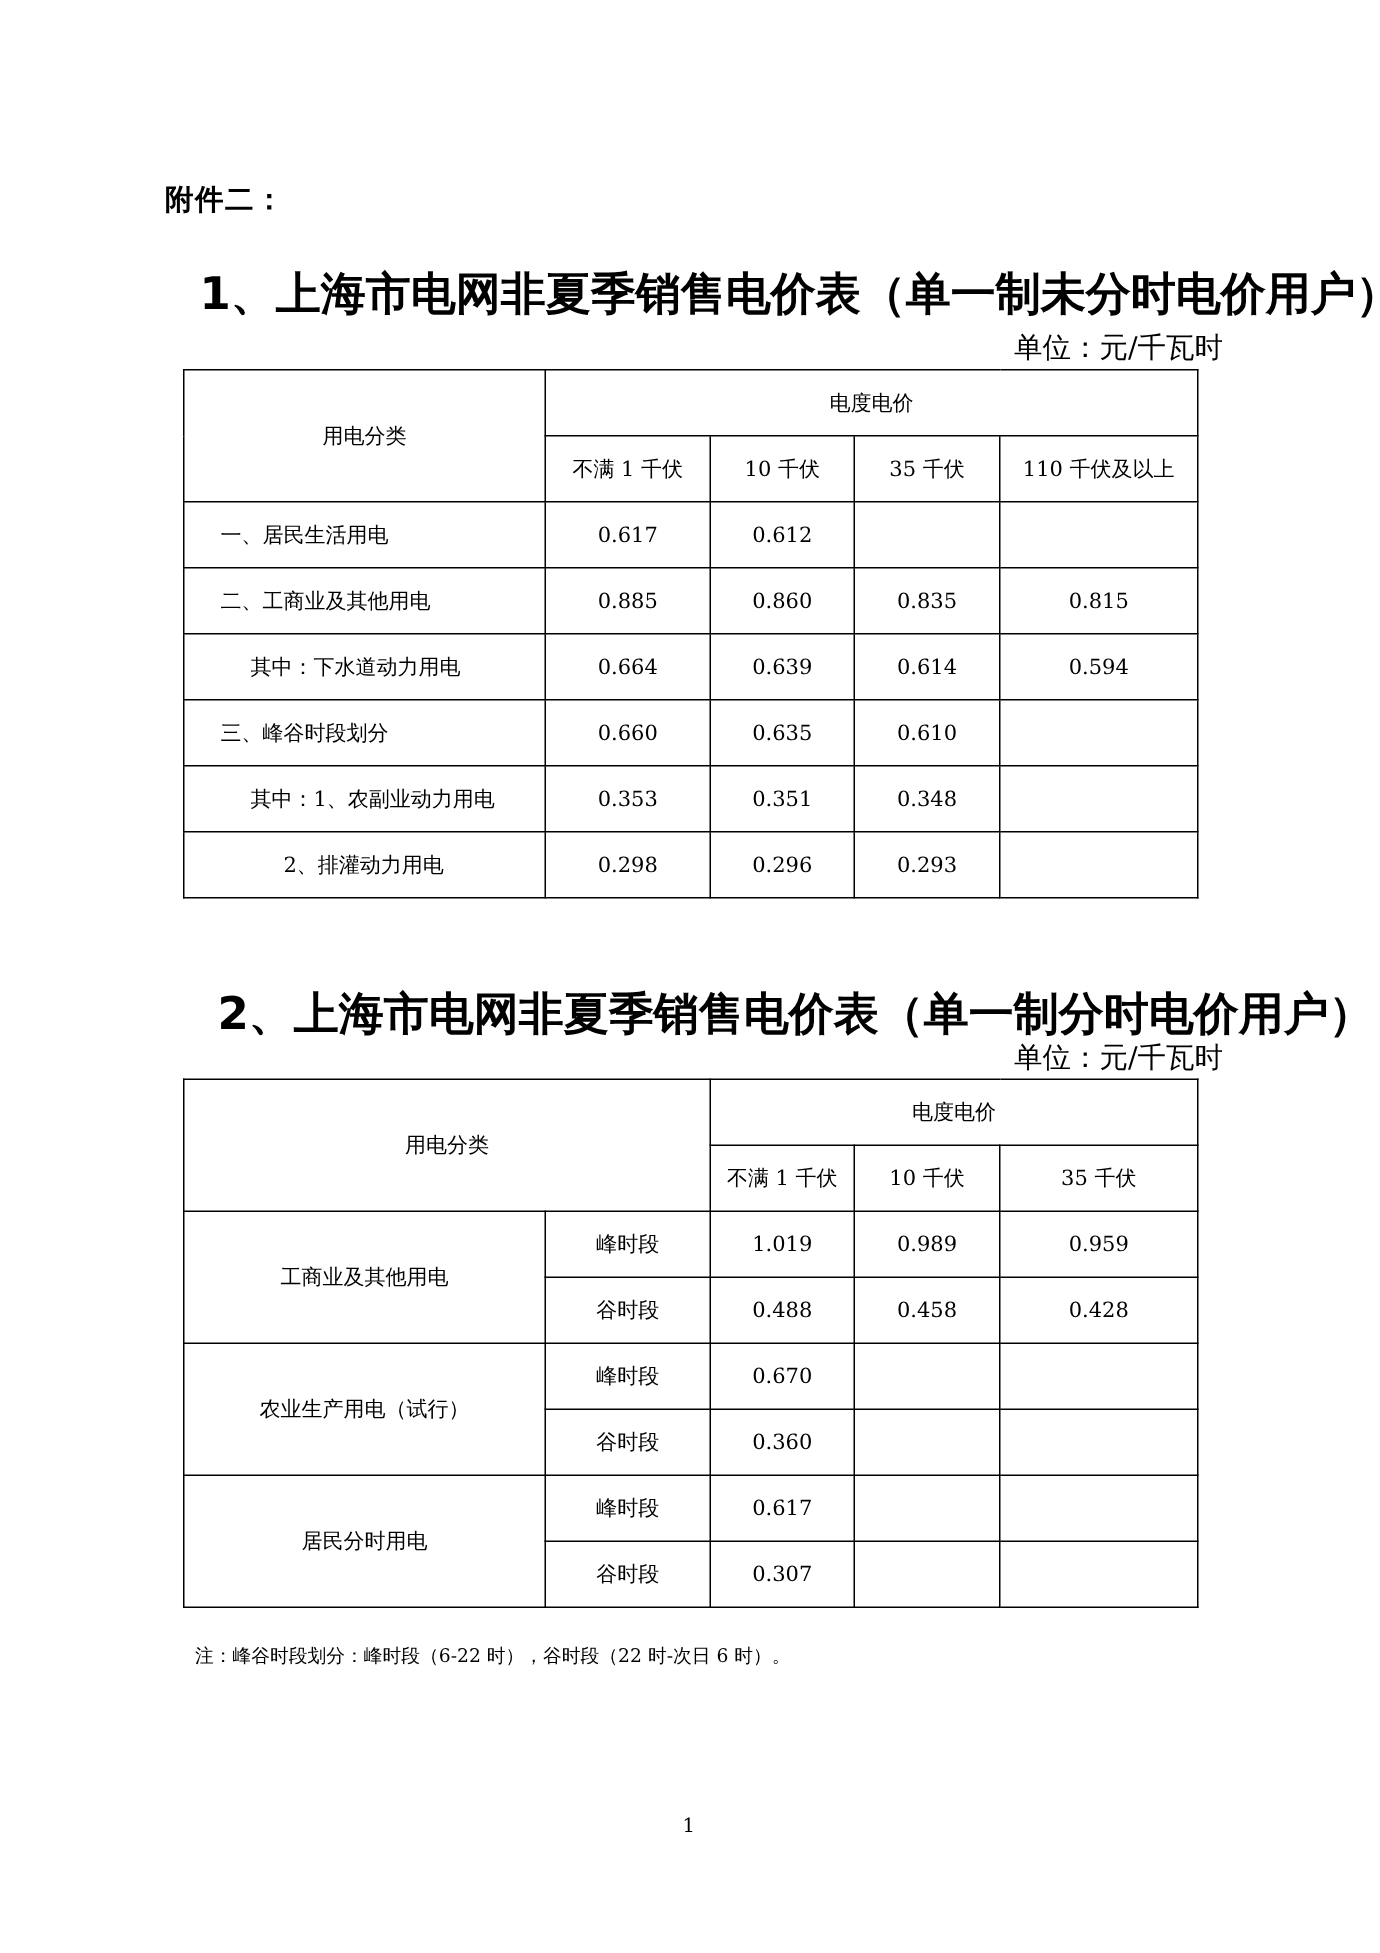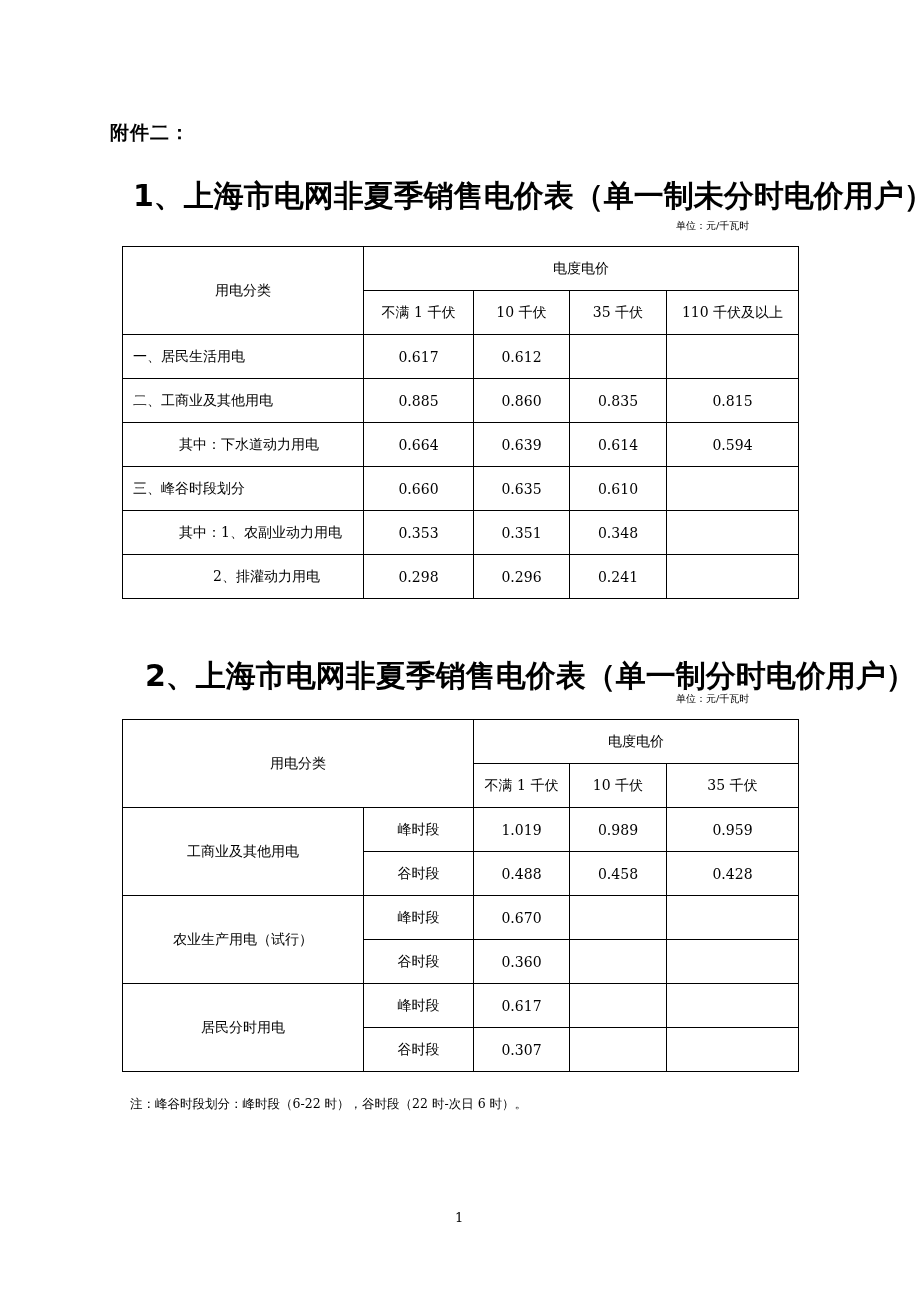--- a/index.html
+++ b/index.html
@@ -5,31 +5,31 @@
   html, body { margin: 0; padding: 0; background: #ffffff; }
   body { width: 920px; height: 1302px; position: relative; overflow: hidden;
          font-family: "DejaVu Serif", "Liberation Serif", serif; color: #000; }
   .abs { position: absolute; }
   .attach { left: 110px; top: 120px; font-family: "DejaVu Sans", "Liberation Sans", sans-serif;
             font-weight: bold; font-size: 19px; letter-spacing: 1px; }
   .title { font-family: "DejaVu Sans", "Liberation Sans", sans-serif; font-weight: bold;
            font-size: 30px; white-space: nowrap; }
   .t1 { left: 133px; top: 176px; }
   .t2 { left: 145px; top: 644px; margin-top: 12px; }
-  .unit { font-size: 10px; white-space: nowrap; }
+  .unit { font-size: 19px; white-space: nowrap; }
   .u1 { left: 676px; top: 219px; }
   .u2 { left: 676px; top: 692px; }
   table { border-collapse: collapse; position: absolute; table-layout: fixed; }
   td { border: 1px solid #000; font-size: 14px; text-align: center; vertical-align: middle;
        padding: 0; height: 43px; }
   .tbl1 { left: 122px; top: 246px; width: 676px; border: 1.5px solid #000; }
   .tbl2 { left: 122px; top: 719px; width: 676px; border: 1.5px solid #000; }
-  .left { text-align: left; padding-left: 10px; }
-  .ind1 { padding-left: 56px; }
-  .ind2 { padding-left: 90px; }
+  .left { text-align: left; padding-left: 24px; }
+  .ind1 { padding-left: 44px; }
+  .ind2 { padding-left: 66px; }
   .note { left: 130px; top: 1096px; font-size: 12.5px; white-space: nowrap; }
   .pagenum { left: 455px; top: 1210px; font-size: 13px; }
 </style>
 </head>
 <body>
 
 <div class="abs attach">附件二：</div>
 
 <div class="abs title t1">1、上海市电网非夏季销售电价表（单一制未分时电价用户）</div>
 <div class="abs unit u1">单位：元/千瓦时</div>
@@ -85,21 +85,21 @@
     <td class="left ind1">其中：1、农副业动力用电</td>
     <td>0.353</td>
     <td>0.351</td>
     <td>0.348</td>
     <td></td>
   </tr>
   <tr>
     <td class="left ind2">2、排灌动力用电</td>
     <td>0.298</td>
     <td>0.296</td>
-    <td>0.241</td>
+    <td>0.293</td>
     <td></td>
   </tr>
 </tbody>
   </table>
 
 <div class="abs title t2">2、上海市电网非夏季销售电价表（单一制分时电价用户）</div>
 <div class="abs unit u2">单位：元/千瓦时</div>
 
 <table class="tbl2">
   <colgroup>

